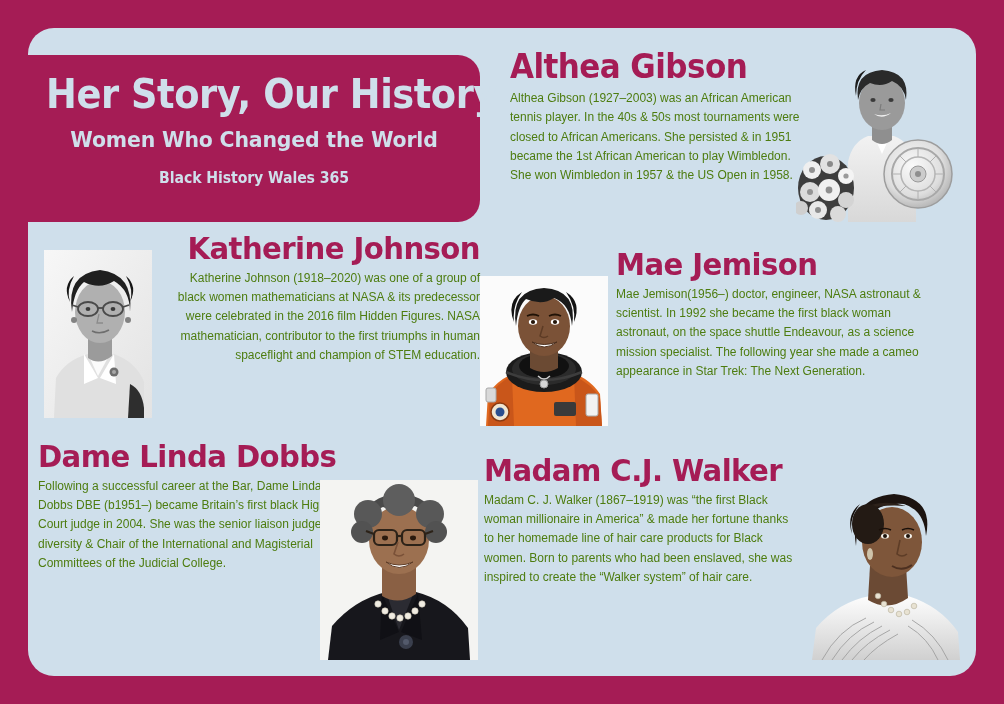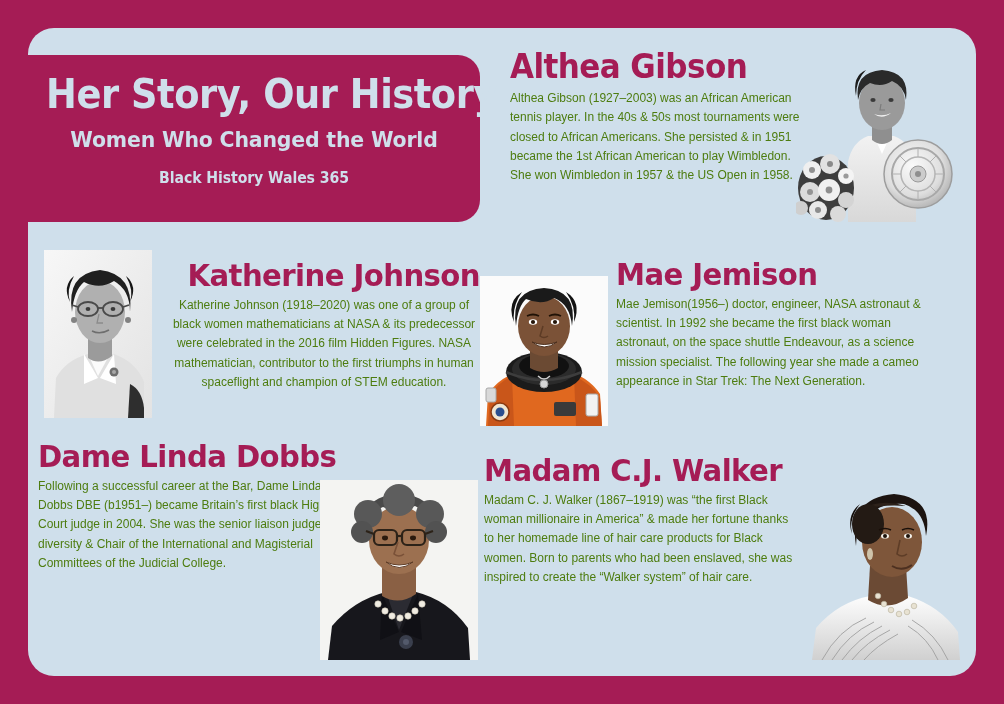--- a/index.html
+++ b/index.html
@@ -111,34 +111,34 @@
     transform-origin: right center;
     text-align: right;
   }
   .p-body {
     color: #4d7c0f;
     font-family: "Liberation Sans", sans-serif;
     font-size: 12px;
     line-height: 1.62;
     margin: 0;
   }
-  .p-body.right { text-align: center; }
+  .p-body.right { text-align: right; }
 
   .photo { position: absolute; }
   .photo svg { display: block; }
 
   
   #gibson { left: 482px; top: 22px; width: 300px; }
   #gibson .p-name { font-size: 33px; }
   #gibson-photo { left: 768px; top: 22px; width: 158px; height: 172px; }
 
-  #johnson { left: 140px; top: 231px; width: 312px; }
+  #johnson { left: 140px; top: 204px; width: 312px; }
   #johnson-photo { left: 16px; top: 222px; width: 108px; height: 168px; }
 
-  #jemison { left: 588px; top: 230px; width: 316px; }
+  #jemison { left: 588px; top: 220px; width: 316px; }
   #jemison-photo { left: 452px; top: 248px; width: 128px; height: 150px; }
 
   #dobbs { left: 10px; top: 412px; width: 312px; }
   #dobbs-photo { left: 292px; top: 452px; width: 158px; height: 180px; }
 
   #walker { left: 456px; top: 426px; width: 314px; }
   #walker-photo { left: 780px; top: 452px; width: 160px; height: 180px; }
 </style>
 </head>
 <body>

